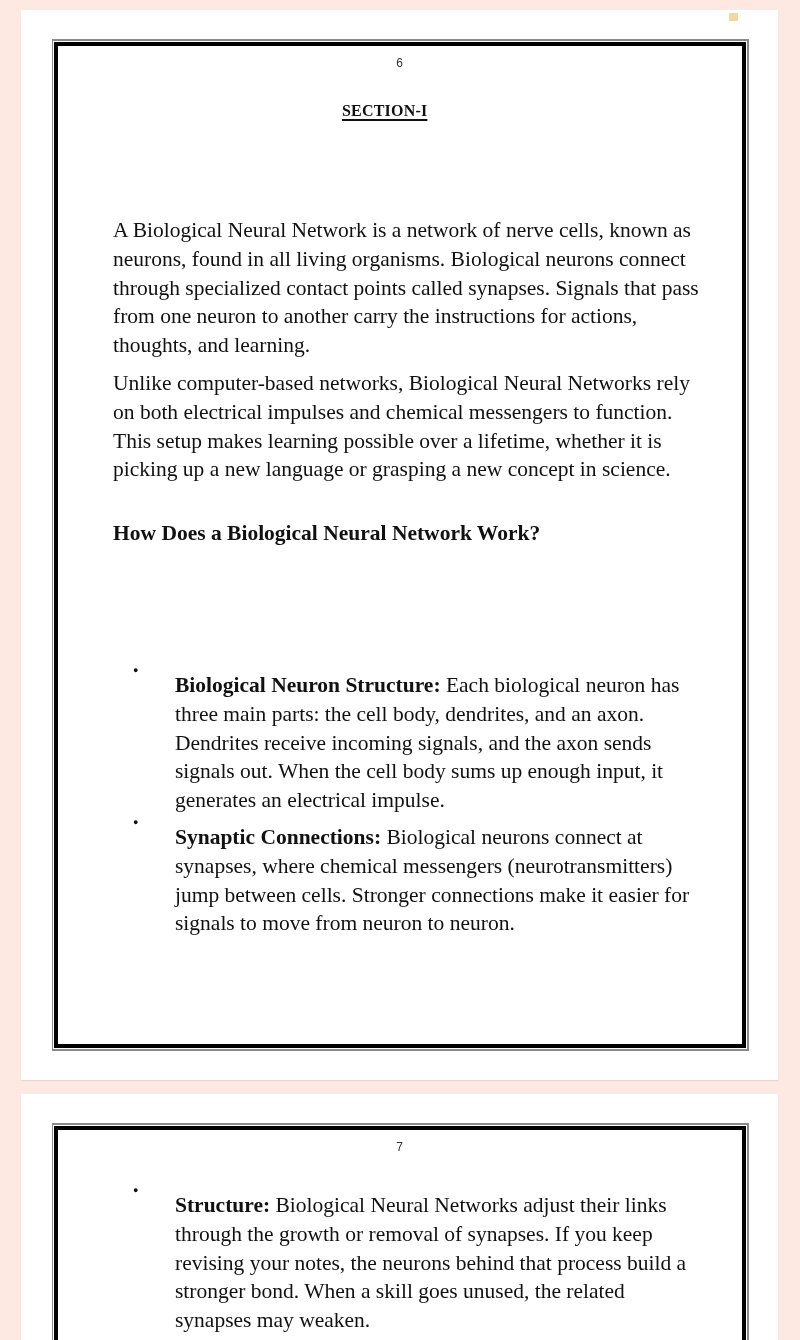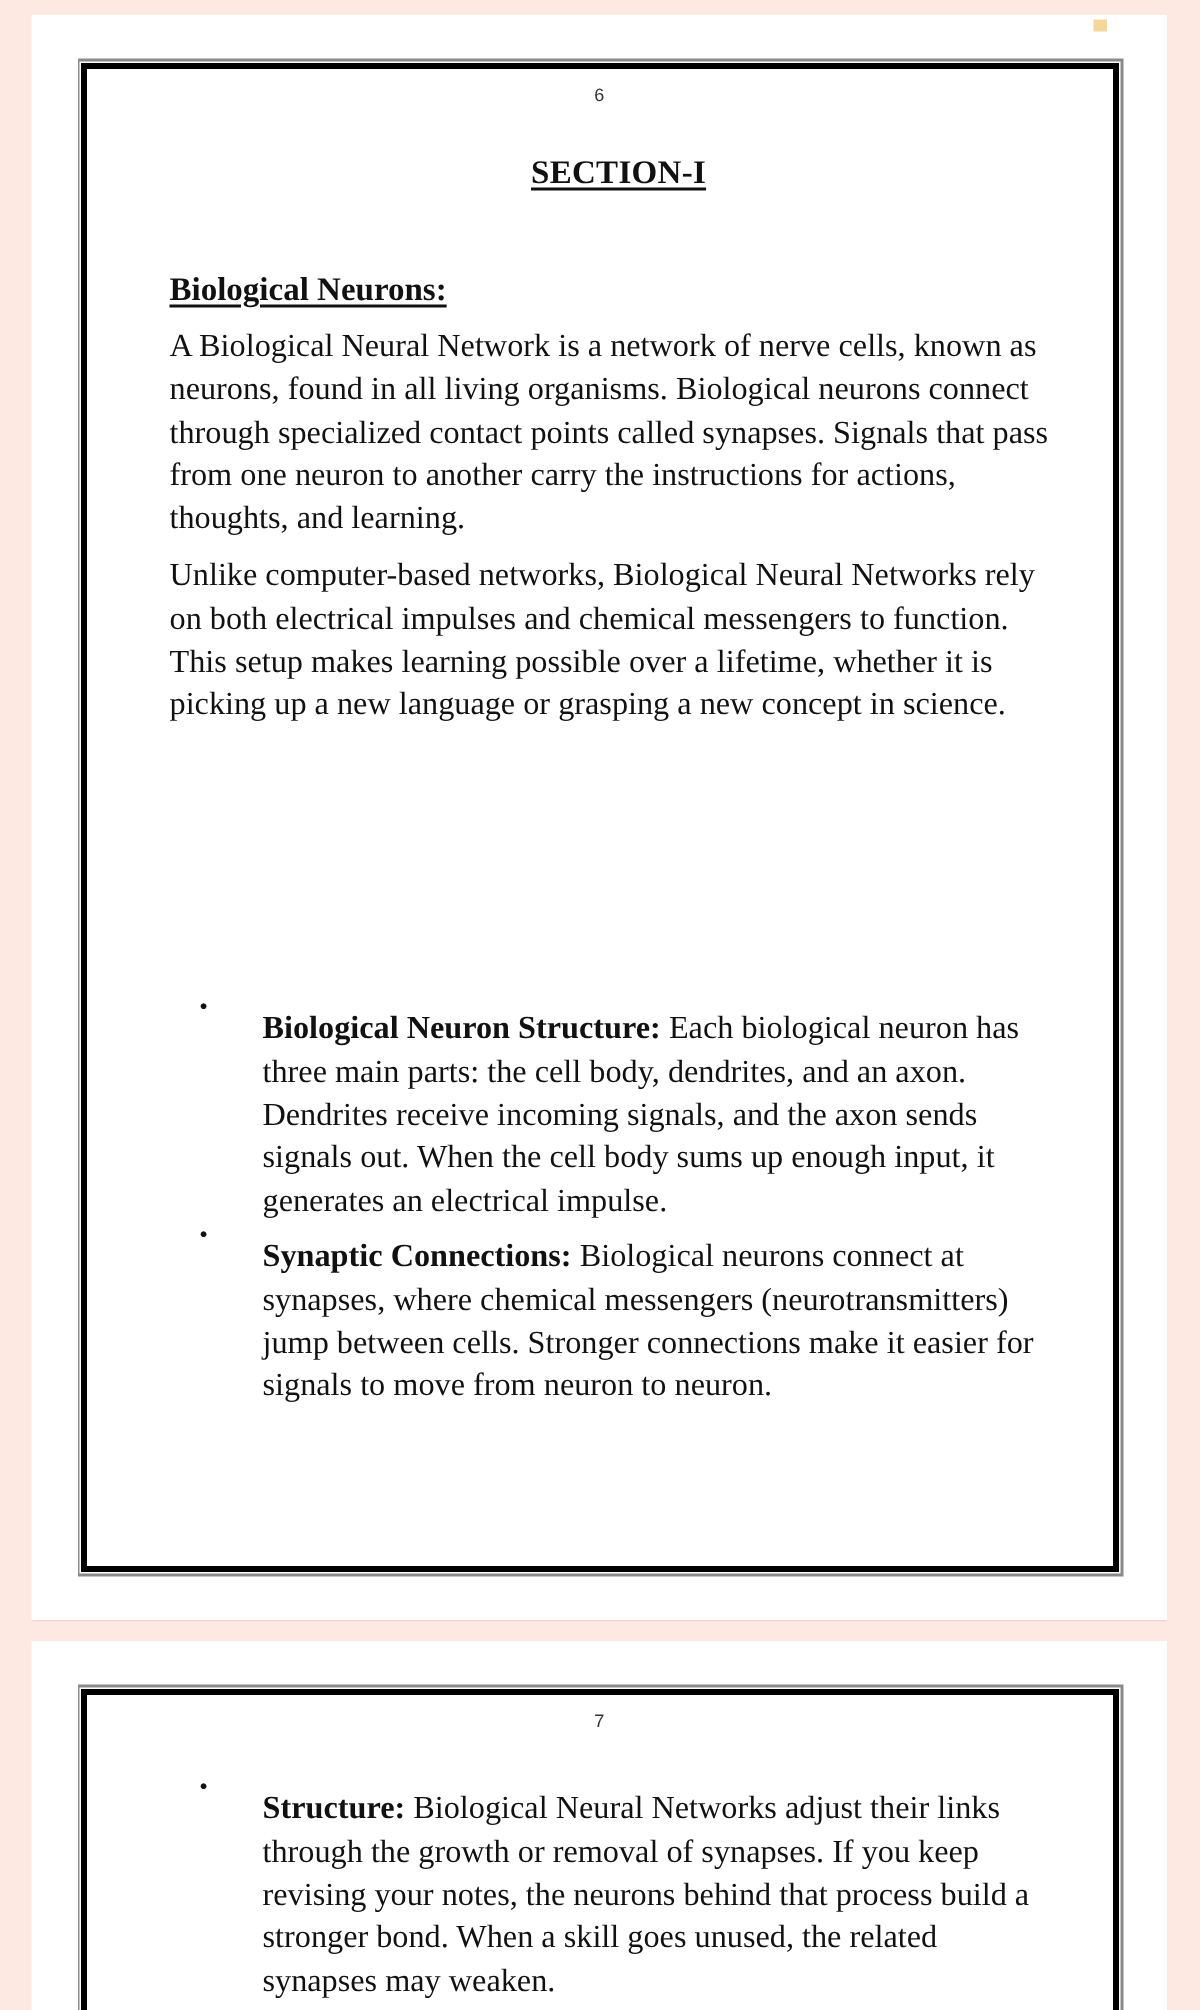--- a/index.html
+++ b/index.html
@@ -55,23 +55,23 @@
       left: 0; right: 0;
       text-align: center;
       font-family: "Liberation Sans", sans-serif;
       font-size: 12px;
       color: #333;
     }
     #page1 .pg-num { top: 46px; }
     #page2 .pg-num { top: 46px; }
     .section-head {
       position: absolute;
-      left: 333px;
+      left: 321px;
       font-weight: bold;
-      font-size: 22px;
+      font-size: 16px;
       text-decoration: underline;
       text-underline-offset: 3px;
       text-decoration-thickness: 2px;
       letter-spacing: 0.2px;
     }
     #sec1 { top: 92px; }
     #sec2 { top: 131px; }
 
     .sub-head {
       position: absolute;
@@ -128,25 +128,25 @@
 <div class="page" id="page1">
   <div class="marker" style="background: rgb(246, 215, 155);"></div>
   <div class="frame">
       <div class="frame-inner"></div>
     </div>
 
   <div class="pg-num">6</div>
 
   <div class="section-head" id="sec1">SECTION-I</div>
 
-  <div class="sub-head" id="bio-head">Biological Neurons:</div>
 
   <p class="para" id="p2">Unlike computer-based networks, Biological Neural Networks rely on both electrical impulses and chemical messengers to function. This setup makes learning possible over a lifetime, whether it is picking up a new language or grasping a new concept in science.</p>
   <p class="para" id="p1">A Biological Neural Network is a network of nerve cells, known as neurons, found in all living organisms. Biological neurons connect through specialized contact points called synapses. Signals that pass from one neuron to another carry the instructions for actions, thoughts, and learning.</p>
 
+  <div id="h2">How Does a Biological Neural Network Work?</div>
 
 
   <div class="bullet-item" id="b1">
     <span class="bullet-dot">●</span>
     <p class="bullet-text"><b>Biological Neuron Structure:</b><span> Each biological neuron has three main parts: the cell body, dendrites, and an axon. Dendrites receive incoming signals, and the axon sends signals out. When the cell body sums up enough input, it generates an electrical impulse.</span></p>
   </div>
 
   <div class="bullet-item" id="b2">
     <span class="bullet-dot">●</span>
     <p class="bullet-text"><b>Synaptic Connections:</b><span> Biological neurons connect at synapses, where chemical messengers (neurotransmitters) jump between cells. Stronger connections make it easier for signals to move from neuron to neuron.</span></p>

